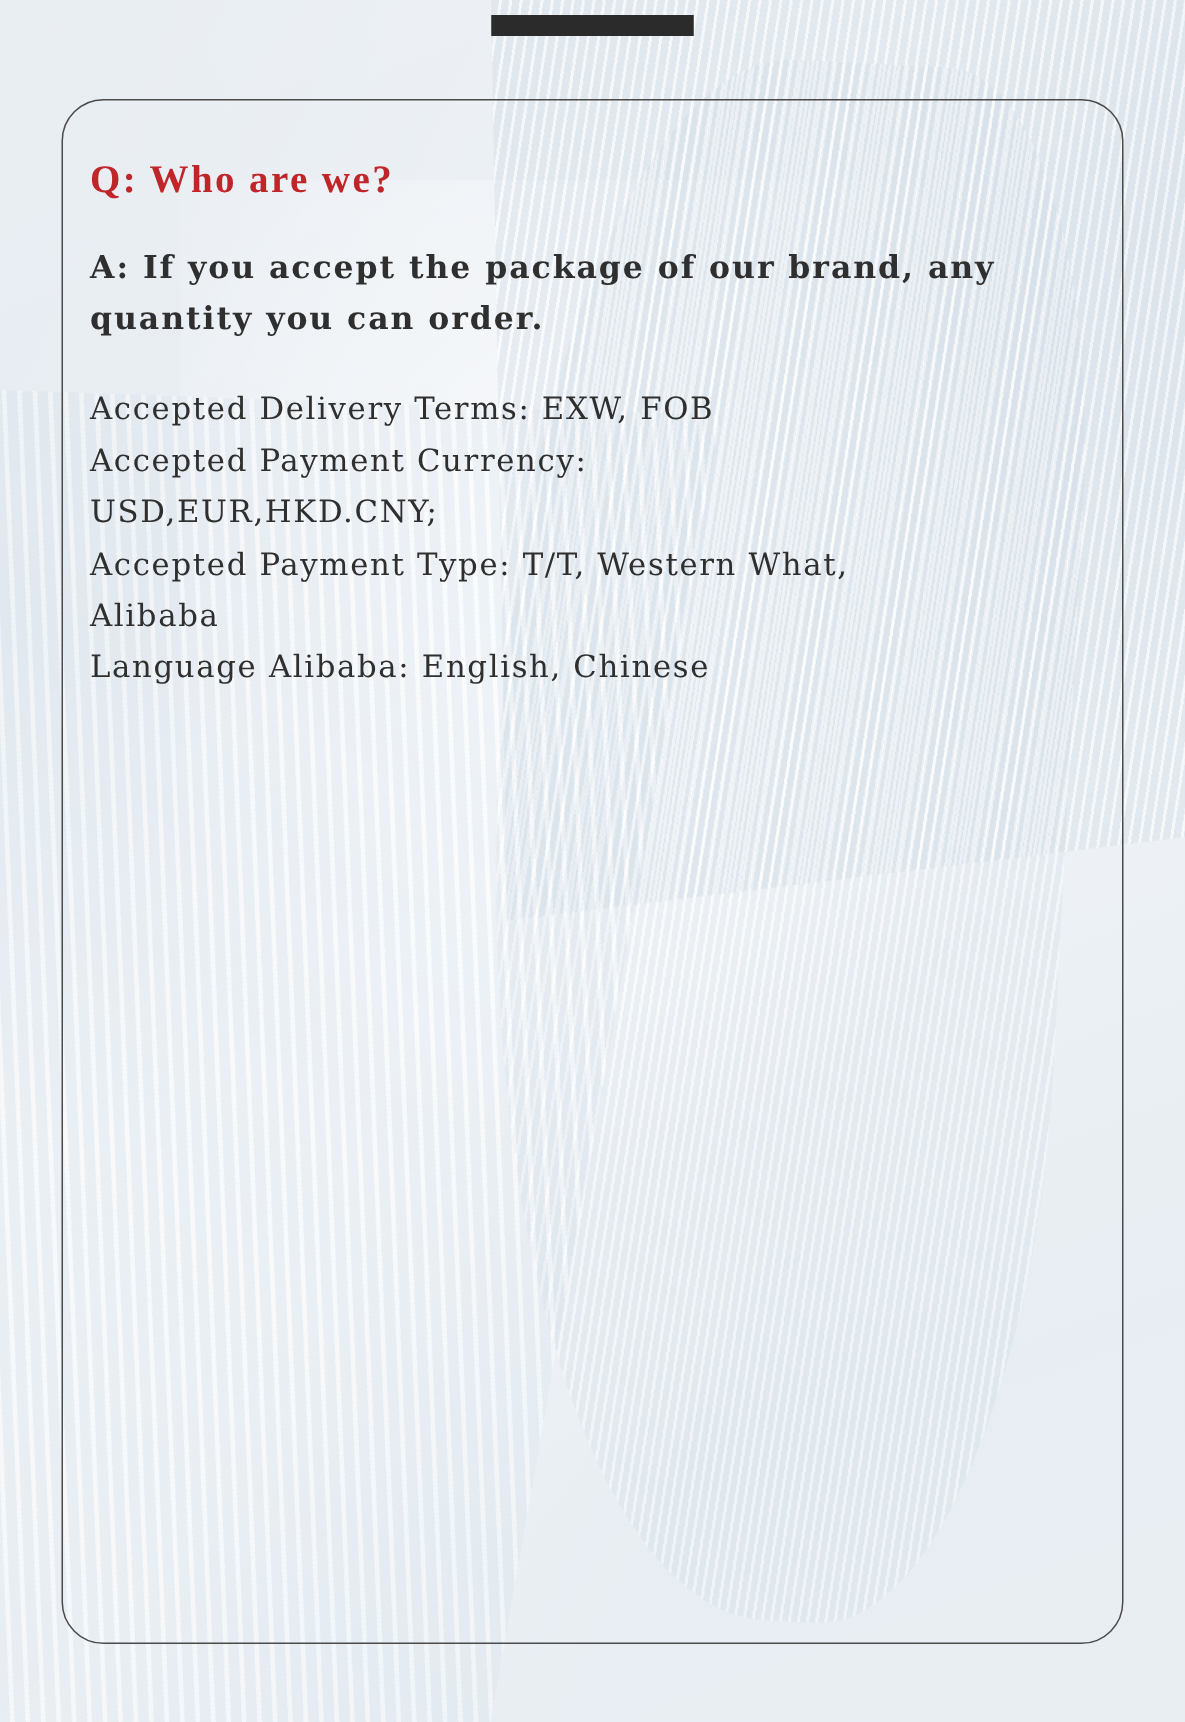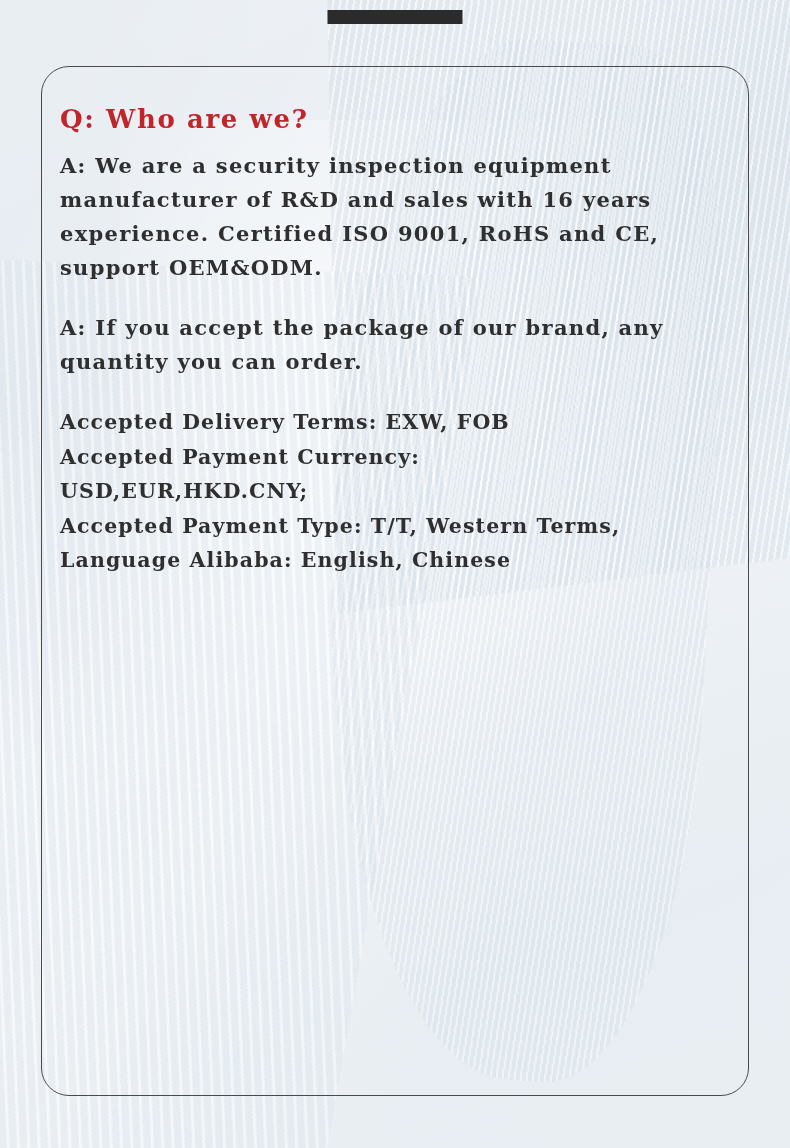--- a/index.html
+++ b/index.html
@@ -118,34 +118,35 @@
   .qa-block {
     margin-bottom: 26px;
   }
   .q {
     color: #c0252a;
     font-size: 26px;
     font-weight: bold;
     letter-spacing: 1.6px;
     margin: 0 0 14px 0;
     line-height: 1.2;
+    font-family: Liberation Serif, serif;
   }
   .a {
     color: #2f2f2f;
     font-size: 21px;
     font-weight: bold;
     letter-spacing: 1.3px;
     line-height: 1.62;
     margin: 0;
     max-width: 672px;
   }
   .services-list {
     color: #2f2f2f;
     font-size: 20.5px;
-    font-weight: bold;
+    font-weight: normal;
     letter-spacing: 1.1px;
     line-height: 1.68;
     margin: 0;
   }
   .services-list .line {
     display: block;
   }
 </style>
 </head>
 <body>
@@ -160,34 +161,34 @@
   </div>
 
   <div class="top-bar"></div>
 
   <div class="card"></div>
 
   <div class="content">
 
     <div class="qa-block">
       <p class="q">Q: Who are we?</p>
-      <p class="a">A: We are a security inspection equipment manufacturer of R&amp;D and sales with 16 years experience. Certified ISO 9001, RoHS and CE, support OEM&amp;ODM.</p>
     </div>
 
     <div class="qa-block">
       <p class="a">A: If you accept the package of our brand, any quantity you can order.</p>
     </div>
 
     <div class="qa-block">
     </div>
 
     <div class="qa-block">
       <div class="services-list">
         <span class="line">Accepted Delivery Terms: EXW, FOB</span>
         <span class="line">Accepted Payment Currency:</span>
         <span class="line">USD,EUR,HKD.CNY;</span>
-        <span class="line">Accepted Payment Type: T/T, Western Terms,</span>
+        <span class="line">Accepted Payment Type: T/T, Western What,</span>
+        <span class="line">Alibaba</span>
         <span class="line">Language Alibaba: English, Chinese</span>
       </div>
     </div>
 
   </div>
 </div>
 
 </body></html>

